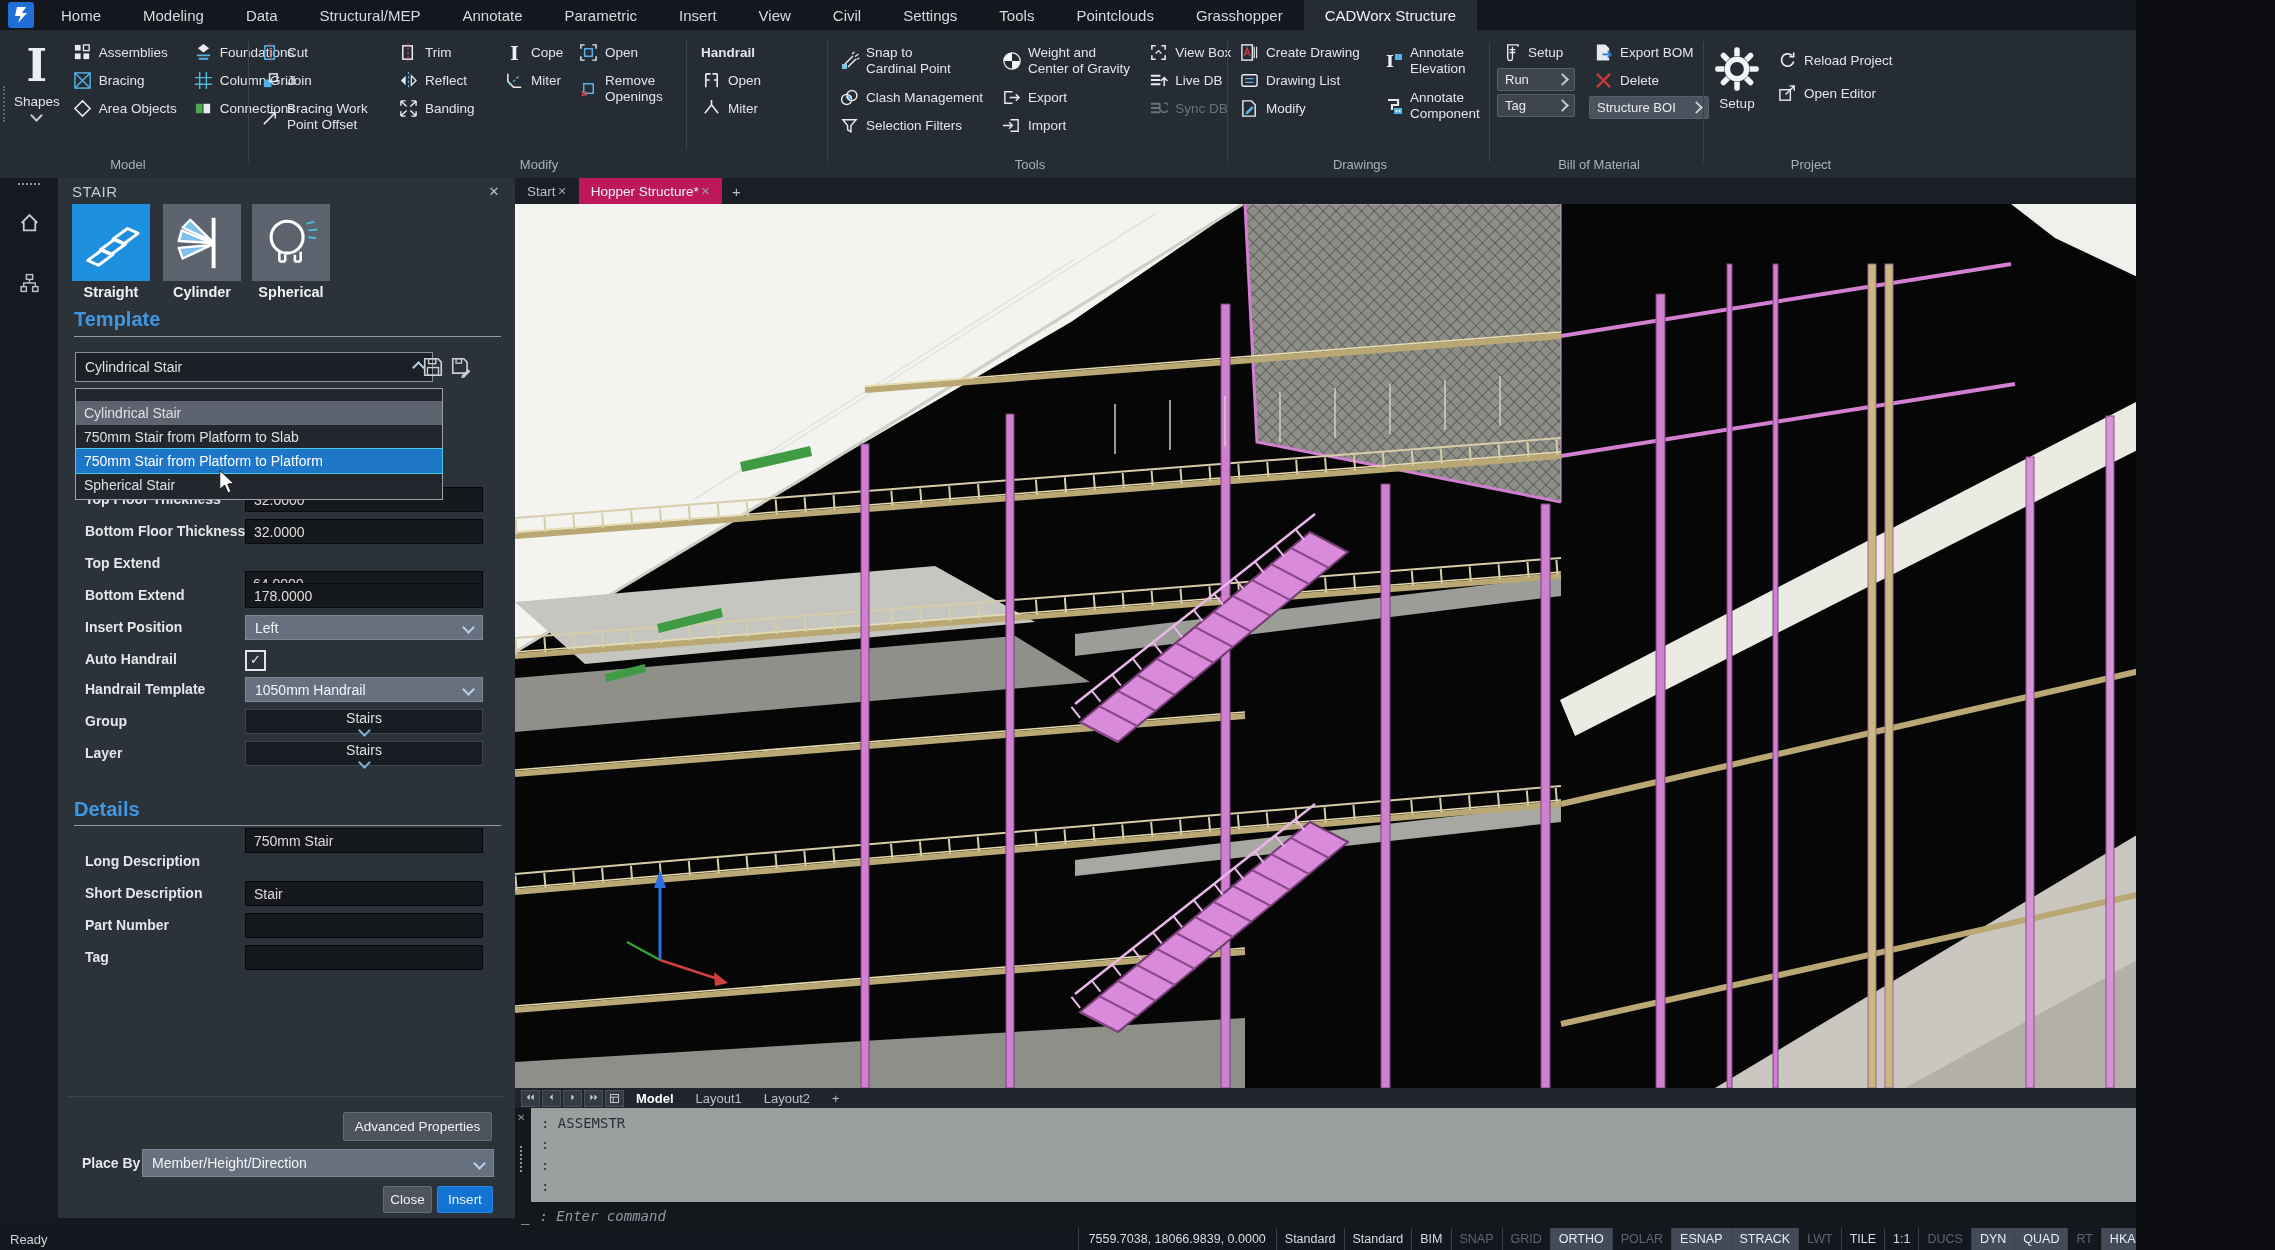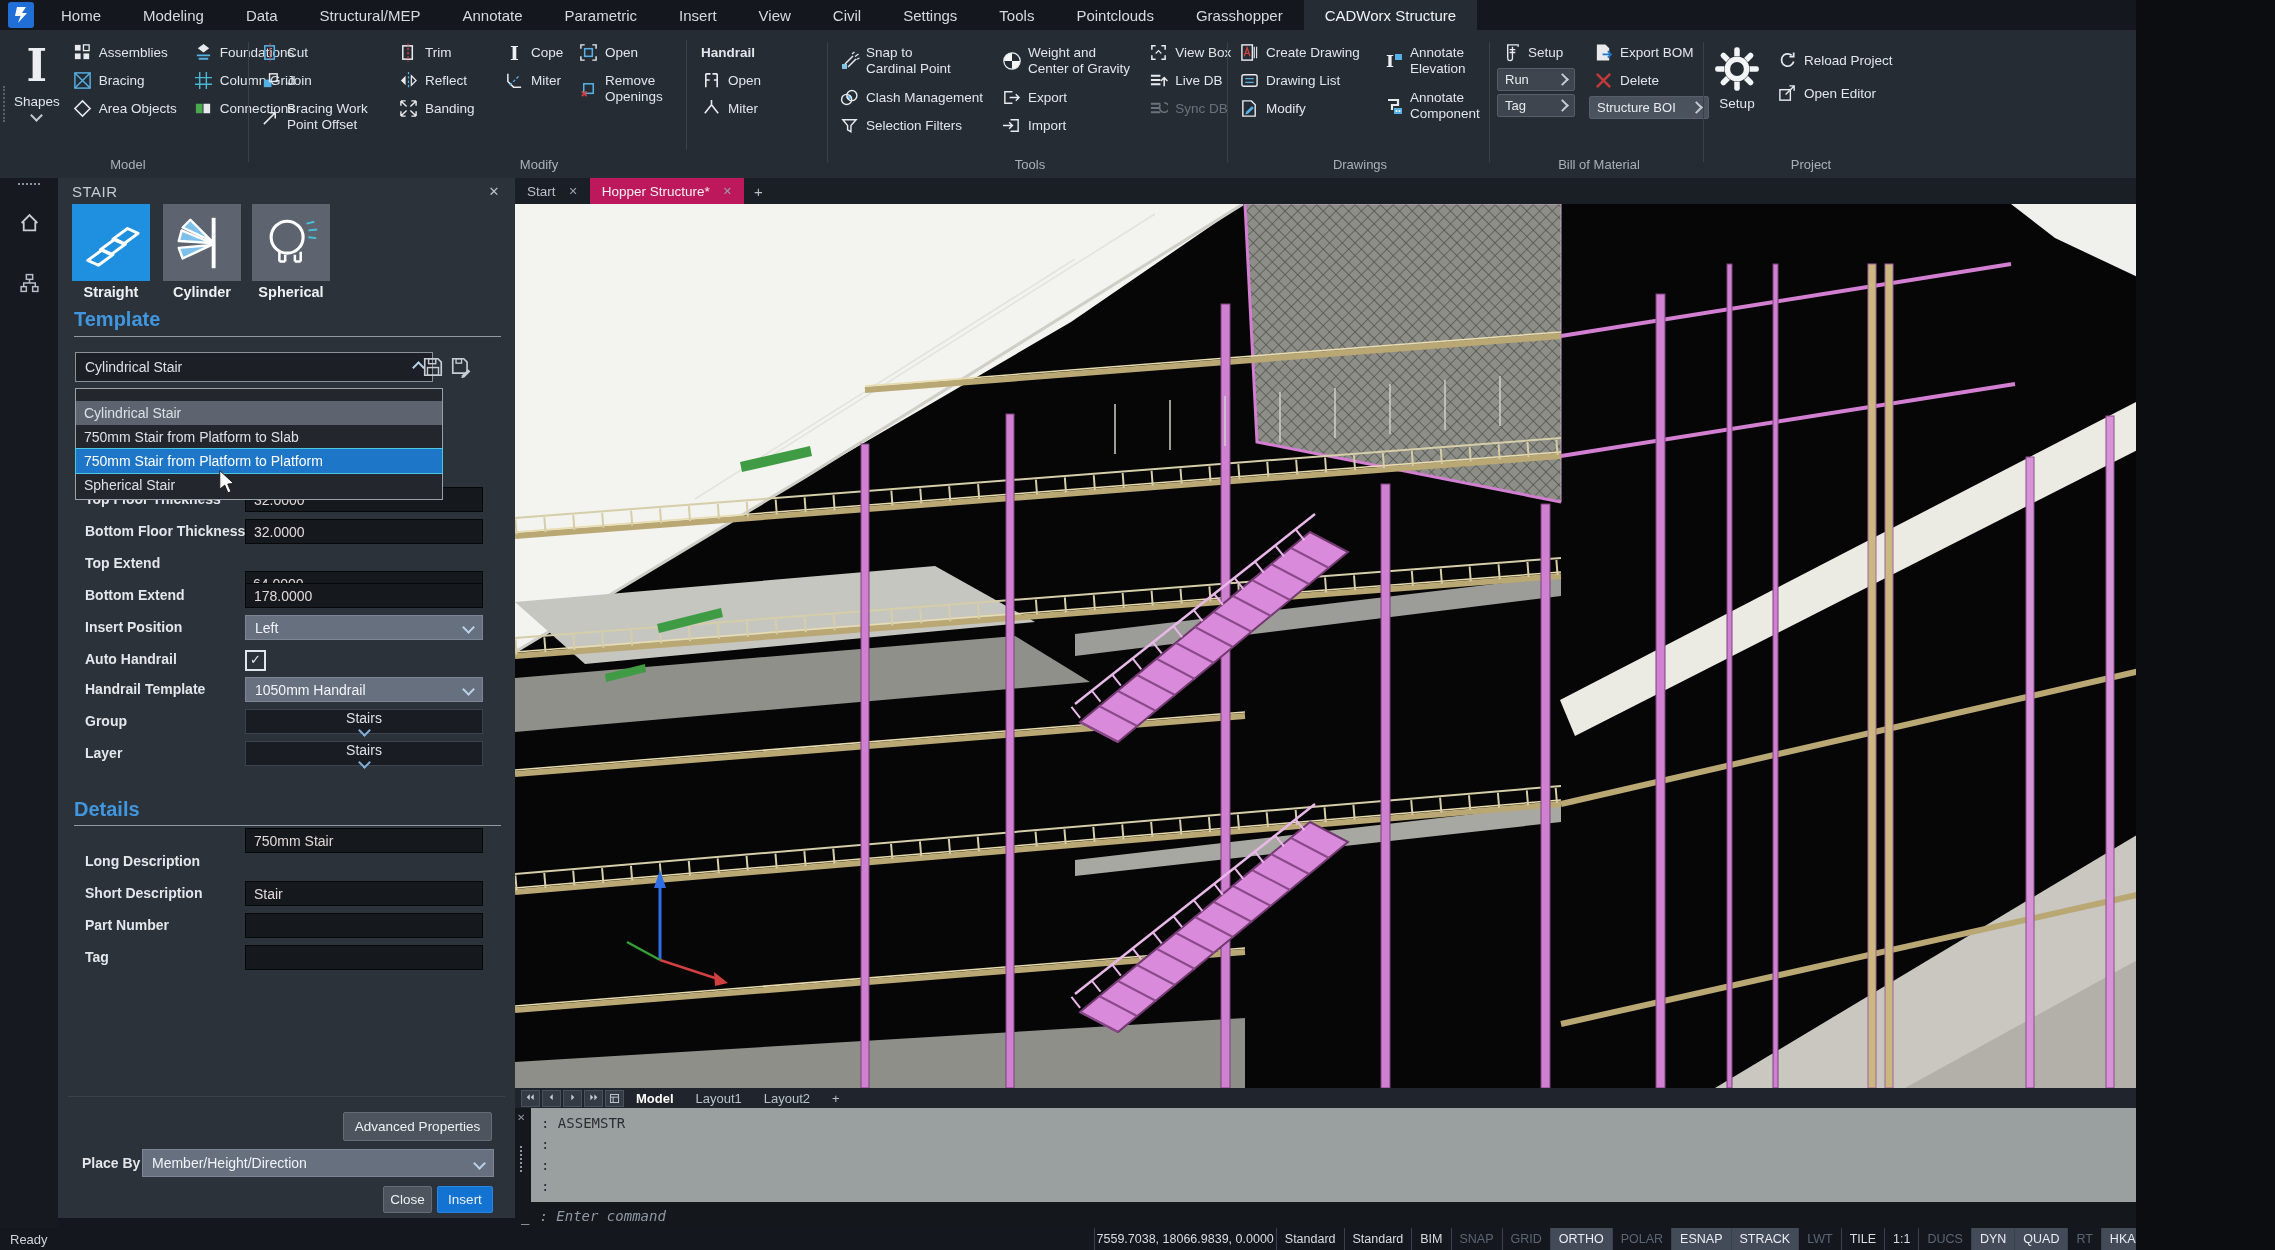--- a/index.html
+++ b/index.html
@@ -62,21 +62,21 @@
 
   
   .ddlist{position:absolute;left:75px;top:388px;width:366px;background:#23262d;border:1px solid #9aa0a8;padding:12px 0 2px 0;z-index:6;}
   .opt{height:24px;line-height:24px;padding:0 8px;font-size:14px;color:#dde1e6;white-space:nowrap;}
   .opt.hovered{background:#5d6470;}
   .opt.selected{background:#1e76c8;outline:1px solid #49c8e0;color:#fff;}
   .cursor{position:absolute;left:216px;top:470px;z-index:9;}
 
   
   .doctabs{position:absolute;left:515px;top:178px;width:1760px;height:26px;background:#1a1e25;display:flex;align-items:stretch;font-size:13.5px;color:#b9c0c8;}
-  .dtab{display:flex;align-items:center;gap:13px;padding:0 12px;}
+  .dtab{display:flex;align-items:center;gap:2px;padding:0 12px;}
   .dtab.active{background:#be185d;color:#eef1f4;}
   .dtab .x{font-size:11px;color:#9aa1ab;}
   .dtab .x::before{content:"✕";}
   .dplus{display:flex;align-items:center;padding:0 10px;font-size:15px;}
   .view3d{position:absolute;left:515px;top:204px;width:1760px;height:884px;background:#050505;}
 
   .layoutbar{position:absolute;left:515px;top:1088px;width:1760px;height:20px;background:#20252d;display:flex;align-items:center;gap:2px;font-size:13px;color:#b9c0c8;padding-left:6px;box-sizing:border-box;}
   .navb{width:17px;height:15px;background:#343b45;border:1px solid #49515d;color:#c9cfd7;font-size:8px;display:flex;align-items:center;justify-content:center;}
   .ltab{padding:0 10px;}
   .ltab.active{color:#fff;font-weight:bold;}
@@ -88,21 +88,21 @@
   .cmdx::before{content:"✕";}
   .cmddots{position:absolute;left:5px;top:38px;height:26px;border-left:2px dotted #8f97a2;}
   .cmdbox{position:absolute;left:16px;top:0;width:1742px;height:94px;background:#9aa0a0;font-family:"DejaVu Sans Mono",monospace;font-size:14px;color:#2b2e33;padding:5px 10px;box-sizing:border-box;line-height:21px;}
   .cmdprompt{position:absolute;left:0;top:96px;width:100%;height:24px;font-family:"DejaVu Sans Mono",monospace;font-size:14px;color:#9099a4;font-style:italic;display:flex;align-items:center;gap:10px;padding-left:6px;box-sizing:border-box;}
   .cmdprompt .cur{font-style:normal;color:#d7dce2;}
 
   
   .statusbar{position:absolute;left:0;top:1228px;width:2275px;height:22px;background:#14181e;display:flex;align-items:stretch;font-size:12.5px;color:#d9dde3;}
   .sready{display:flex;align-items:center;padding-left:10px;font-size:13px;color:#cfd4da;}
   .sspacer{flex:1;}
-  .scoords{display:flex;align-items:center;padding:0 2px;border-left:1px solid #3a414c;}
+  .scoords{display:flex;align-items:center;padding:0 10px;border-left:1px solid #3a414c;}
   .scell{display:flex;align-items:center;padding:0 8px;border-left:1px solid #3a414c;white-space:nowrap;}
   .scell.on{background:#434b59;color:#eaedf2;}
   .scell.off{color:#5b6573;}
   .scaret{display:flex;align-items:center;justify-content:center;width:20px;border-left:1px solid #3a414c;}
 </style>
 </head>
 <body>
 
 <div class="app">
 

